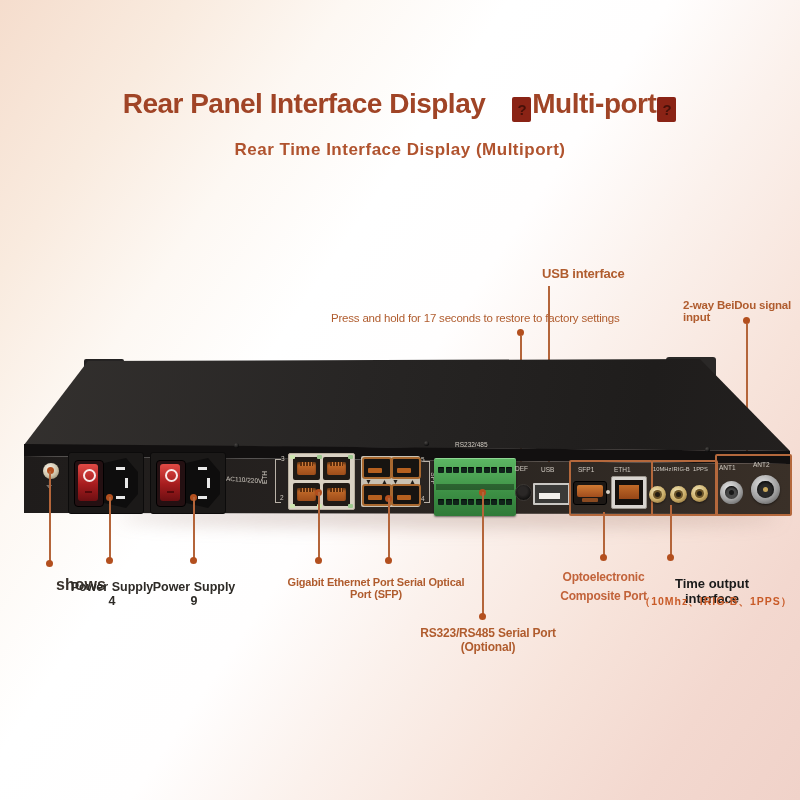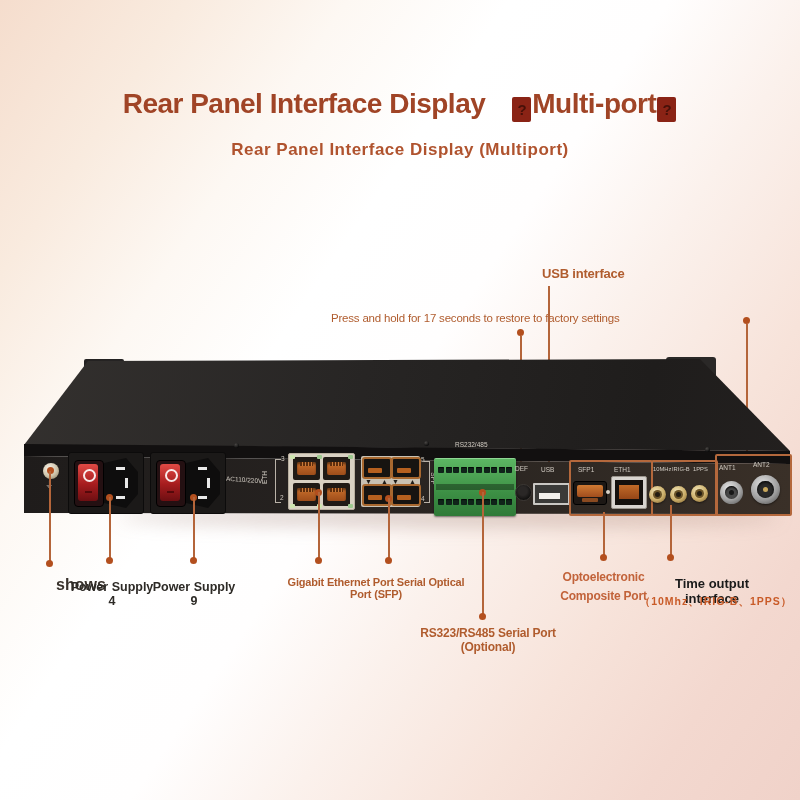--- a/index.html
+++ b/index.html
@@ -40,24 +40,25 @@
   #legend{top:701px;left:152px;width:529px;height:28px;border-radius:14px;background:linear-gradient(180deg,#747474,#9a9a9a 35%,#8b8b8b);box-shadow:inset 0 1px 0 rgba(255,255,255,.25),inset 0 -1px 2px rgba(0,0,0,.25);text-align:center;line-height:28px;font-size:11.5px;color:#101010;}
 </style>
 </head>
 <body>
 
 <div id="stage">
 
   <div class="abs" id="title-row">
     <span>Rear Panel Interface Display</span><span class="gap"></span><span class="tofu">?</span><span>Multi-port</span><span class="tofu">?</span>
   </div>
-  <div class="abs" id="subtitle">Rear Panel Interface Display (Multiport)</div>
+  <div class="abs" id="subtitle">Rear Time Interface Display (Multiport)</div>
 
   <div class="abs co" style="left:331px;top:312px;font-size:11.5px;">Press and hold for 17 seconds to restore to factory settings</div>
   <div class="abs co" style="left:542px;top:266px;font-size:13px;font-weight:600;">USB interface</div>
+  <div class="abs co" style="left:683px;top:299px;font-size:11.5px;font-weight:600;">2-way BeiDou signal input</div>
 
   <div class="abs dot" style="left:517px;top:329px;"></div>
   <div class="abs vline" style="left:520px;top:336px;height:136px;"></div>
   <div class="abs vline" style="left:548px;top:286px;height:197px;"></div>
   <div class="abs dot" style="left:743px;top:317px;"></div>
   <div class="abs vline" style="left:746px;top:324px;height:134px;"></div>
 
   <div class="abs" style="left:120px;top:508px;width:660px;height:18px;background:rgba(140,100,85,.30);filter:blur(9px);border-radius:50%;"></div>
 
   <div class="abs" style="left:84px;top:359px;width:40px;height:24px;background:#242222;border-radius:2px;">

